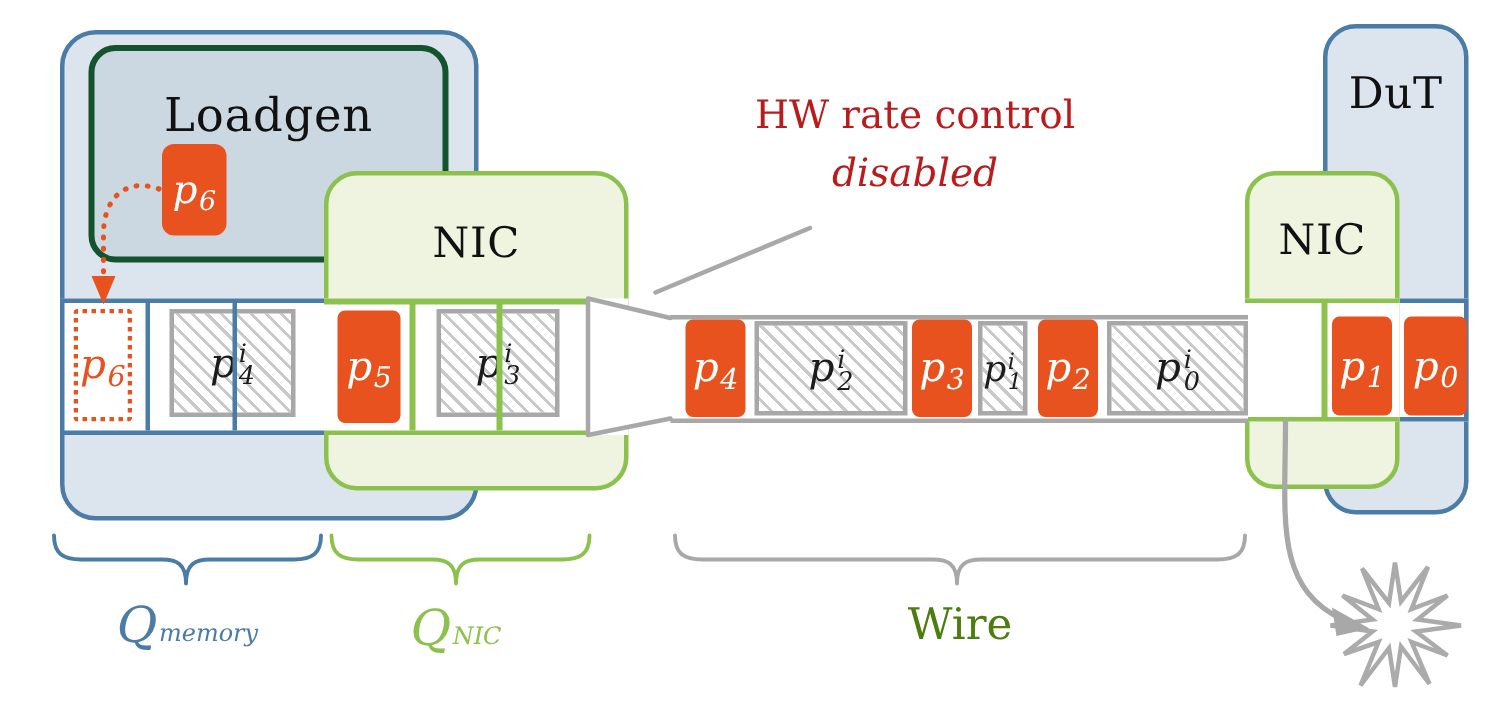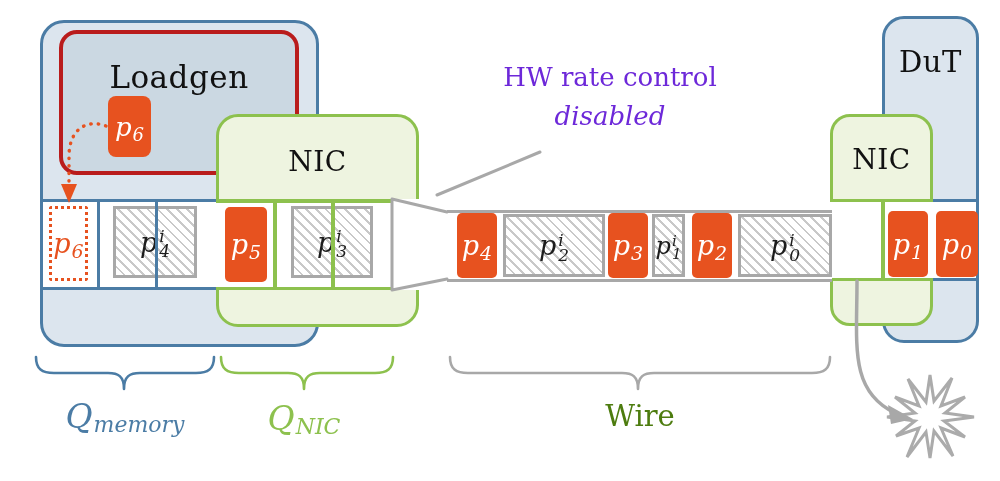--- a/index.html
+++ b/index.html
@@ -3,21 +3,21 @@
 <meta charset="utf-8">
 <style>
   html,body{margin:0;padding:0;background:#ffffff;}
   .stage{
     position:relative;width:1000px;height:481px;background:#ffffff;overflow:hidden;
     font-family:"DejaVu Serif","Liberation Serif",serif;
   }
   .abs{position:absolute;box-sizing:border-box;}
   
   .host-box{background:#dce5ee;border:3px solid #4b7ca5;border-radius:24px;}
-  .loadgen-box{background:#cbd8e2;border:4px solid #b91c1c;border-radius:18px;}
+  .loadgen-box{background:#cbd8e2;border:4px solid #14532d;border-radius:18px;}
   .nic-box{background:#eef4e0;border:3.5px solid #8dc14e;border-radius:20px;}
   .box-title{width:100%;text-align:center;color:#111;letter-spacing:0.5px;}
   
   .row-blue{background:#ffffff;border-top:3px solid #4b7ca5;border-bottom:3px solid #4b7ca5;}
   .row-green{background:#ffffff;border-top:3.5px solid #8dc14e;border-bottom:3.5px solid #8dc14e;}
   .row-plain{background:#ffffff;}
   .divider-blue{background:#4b7ca5;width:3px;}
   .divider-green{background:#8dc14e;width:3.5px;}
   .hline-green{background:#8dc14e;height:3.5px;}
   
@@ -29,25 +29,25 @@
     background-image:repeating-linear-gradient(45deg,#ffffff 0px,#ffffff 5px,#c9c9c9 5px,#c9c9c9 7px);
     background-color:#ffffff;
   }
   .pbase{font-size:27px;line-height:1;}
   .subchar{font-size:19px;line-height:1;transform:translateY(8px);margin-left:1px;}
   .stack{display:inline-flex;flex-direction:column;align-items:flex-start;font-size:17px;
          line-height:15px;margin-left:2px;transform:translateY(2px);}
   
   .wire-bg{background:#ffffff;border-top:3px solid #a8a8a8;border-bottom:3px solid #a8a8a8;}
   
-  .gray-note{color:#6d28d9;text-align:center;font-size:26px;line-height:1;}
+  .gray-note{color:#b91c1c;text-align:center;font-size:26px;line-height:1;}
   .wire-label{color:#4d7c0f;text-align:center;font-size:29px;}
   .q-label{display:flex;align-items:flex-start;justify-content:center;font-style:italic;}
   .q-label .qbase{font-size:33px;line-height:1;}
-  .q-label .qsub{font-size:22px;line-height:1;transform:translateY(14px);margin-left:1px;}
+  .q-label .qsub{font-size:16px;line-height:1;transform:translateY(14px);margin-left:1px;}
   .q-blue{color:#4b7ca5;}
   .q-green{color:#8dc14e;}
   svg{display:block;}
 </style>
 </head>
 <body>
 
 <div class="stage">
 
   <div class="abs host-box" style="left:40px;top:20px;width:279px;height:327px;z-index:1;"></div>

